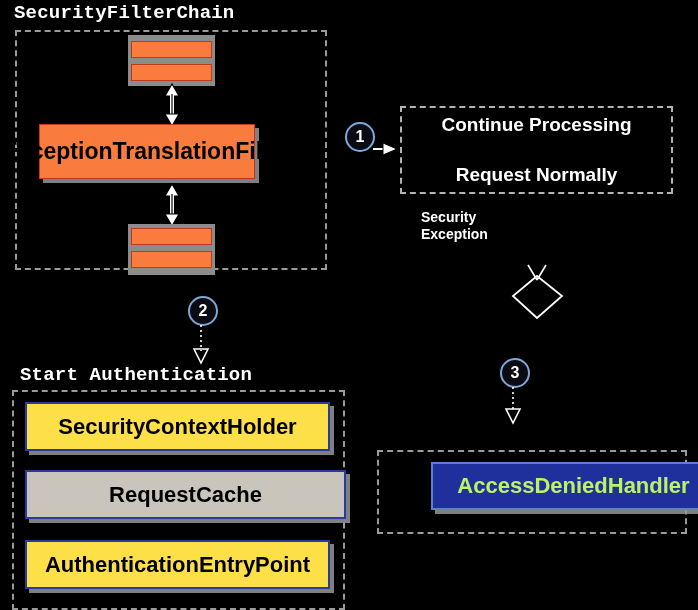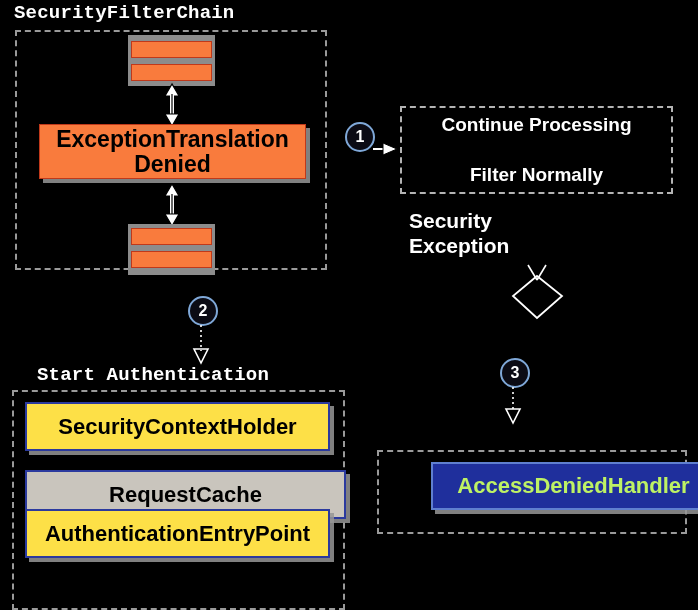--- a/index.html
+++ b/index.html
@@ -99,24 +99,25 @@
     font-size: 19px;
     line-height: 1.15;
     text-shadow: 1px 1px 0 #000, -1px 0 0 #000;
   }
 
   
   .free-label {
     position: absolute;
     color: #ffffff;
     font-weight: bold;
-    font-size: 21px;
+    font-size: 14px;
     line-height: 1.18;
     white-space: pre-line;
     text-shadow: 1px 1px 0 #000, -1px 0 0 #000, 0 -1px 0 #000;
+    margin-left: 12px;
   }
 
   
   .step-marker {
     position: absolute;
     width: 26px;
     height: 26px;
     border-radius: 50%;
     background: #0b0b14;
     border: 2px solid #7fa8d8;
@@ -155,23 +156,23 @@
 
   <div class="conn" style="left:160px; top:84px;">
     <svg width="24" height="42" viewBox="0 0 24 42">
       <polygon points="12,0 5,12 19,12" fill="#ffffff" stroke="#000000" stroke-width="1.2"></polygon>
       <line x1="12" y1="10" x2="12" y2="32" stroke="#ffffff" stroke-width="4"></line>
       <line x1="12" y1="10" x2="12" y2="32" stroke="#000000" stroke-width="1.2"></line>
       <polygon points="12,42 5,30 19,30" fill="#ffffff" stroke="#000000" stroke-width="1.2"></polygon>
     </svg>
   </div>
 
-  <div class="node orange" style="left:39px; top:124px; width:267px; height:55px; flex-direction:column;">
+  <div class="node orange" style="left:39px; top:124px; width:216px; height:55px; flex-direction:row;">
     <span>ExceptionTranslation</span>
-    <span>Denied</span>
+    <span>Filter</span>
   </div>
 
   <div class="conn" style="left:160px; top:184px;">
     <svg width="24" height="42" viewBox="0 0 24 42">
       <polygon points="12,0 5,12 19,12" fill="#ffffff" stroke="#000000" stroke-width="1.2"></polygon>
       <line x1="12" y1="10" x2="12" y2="32" stroke="#ffffff" stroke-width="4"></line>
       <line x1="12" y1="10" x2="12" y2="32" stroke="#000000" stroke-width="1.2"></line>
       <polygon points="12,42 5,30 19,30" fill="#ffffff" stroke="#000000" stroke-width="1.2"></polygon>
     </svg>
   </div>
@@ -184,21 +185,21 @@
 
   <div class="conn" style="left:373px; top:140px;">
     <svg width="26" height="18" viewBox="0 0 26 18">
       <line x1="0" y1="9" x2="14" y2="9" stroke="#ffffff" stroke-width="2"></line>
       <polygon points="24,9 10,3 10,15" fill="#ffffff" stroke="#000000" stroke-width="1"></polygon>
     </svg>
   </div>
 
   <div class="text-box" style="left:400px; top:106px; width:273px; height:88px; flex-direction:column;gap:28px;">
     <span>Continue Processing</span>
-    <span>Filter Normally</span>
+    <span>Request Normally</span>
   </div>
 
   <div class="free-label" style="left:409px; top:209px;"><span>Security</span><br><span>Exception</span></div>
 
   <div class="diamond" style="left:506px; top:262px;">
     <svg width="62" height="62" viewBox="0 0 62 62">
       <line x1="22" y1="3" x2="31" y2="18" stroke="#ffffff" stroke-width="1.6"></line>
       <line x1="40" y1="3" x2="31" y2="18" stroke="#ffffff" stroke-width="1.6"></line>
       <polygon points="31,14 56,34 31,56 7,34" fill="none" stroke="#ffffff" stroke-width="1.8"></polygon>
     </svg>
@@ -206,29 +207,29 @@
 
   <div class="step-marker" style="left:188px; top:296px;">2</div>
 
   <div class="conn" style="left:190px; top:325px;">
     <svg width="22" height="40" viewBox="0 0 22 40">
       <line x1="11" y1="0" x2="11" y2="26" stroke="#ffffff" stroke-width="1.6" stroke-dasharray="2 3"></line>
       <polygon points="11,38 4,24 18,24" fill="none" stroke="#ffffff" stroke-width="1.6"></polygon>
     </svg>
   </div>
 
-  <div class="group-label" style="left:20px; top:364px;margin-left:17px;">Start Authentication</div>
+  <div class="group-label" style="left:20px; top:364px;">Start Authentication</div>
 
   <div class="group-box" style="left:12px; top:390px; width:333px; height:220px;"></div>
 
   <div class="node blue" style="left:25px; top:402px; width:305px; height:49px;">SecurityContextHolder</div>
 
   <div class="node tan" style="left:25px; top:470px; width:321px; height:49px;">RequestCache</div>
 
-  <div class="node blue" style="left:25px; top:509px; width:305px; height:49px;">AuthenticationEntryPoint</div>
+  <div class="node blue" style="left:25px; top:540px; width:305px; height:49px;">AuthenticationEntryPoint</div>
 
   <div class="step-marker" style="left:500px; top:358px;">3</div>
 
   <div class="conn" style="left:502px; top:387px;">
     <svg width="22" height="40" viewBox="0 0 22 40">
       <line x1="11" y1="0" x2="11" y2="24" stroke="#ffffff" stroke-width="1.6" stroke-dasharray="2 3"></line>
       <polygon points="11,36 4,22 18,22" fill="none" stroke="#ffffff" stroke-width="1.6"></polygon>
     </svg>
   </div>
 

